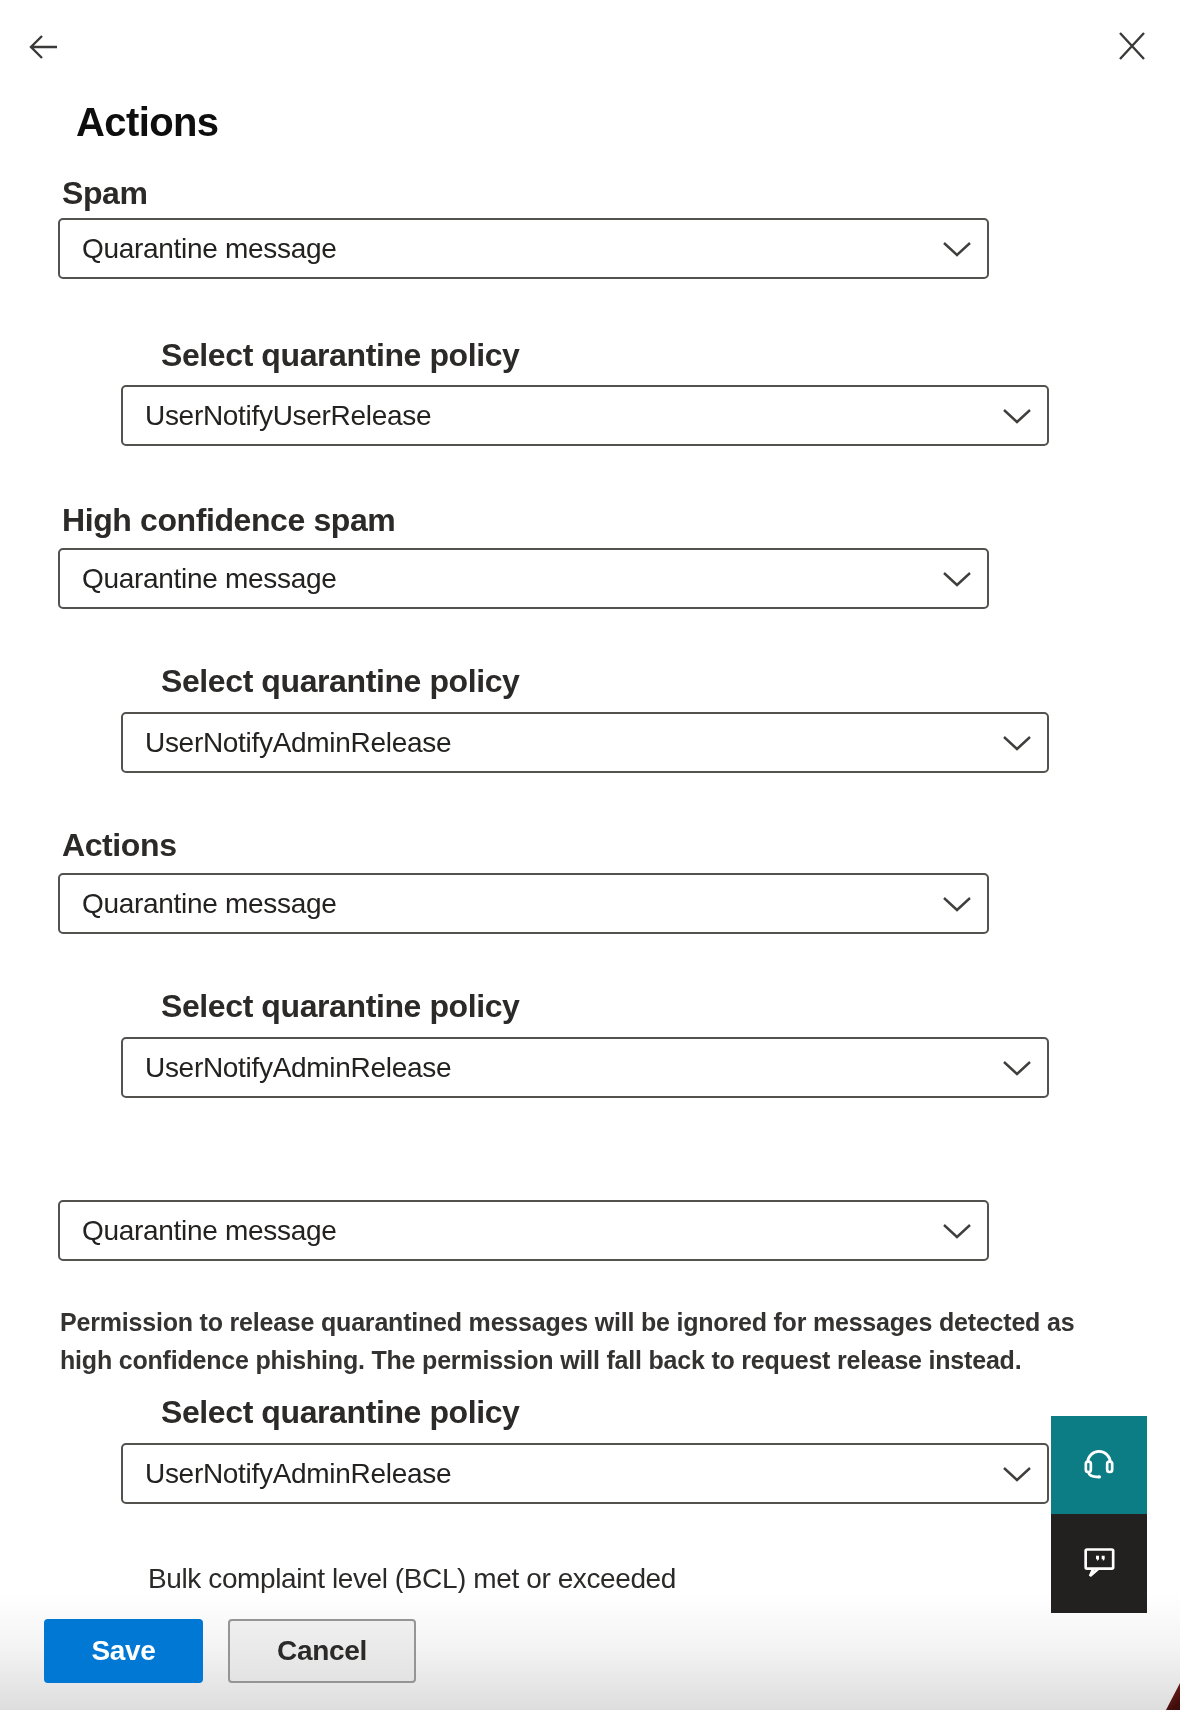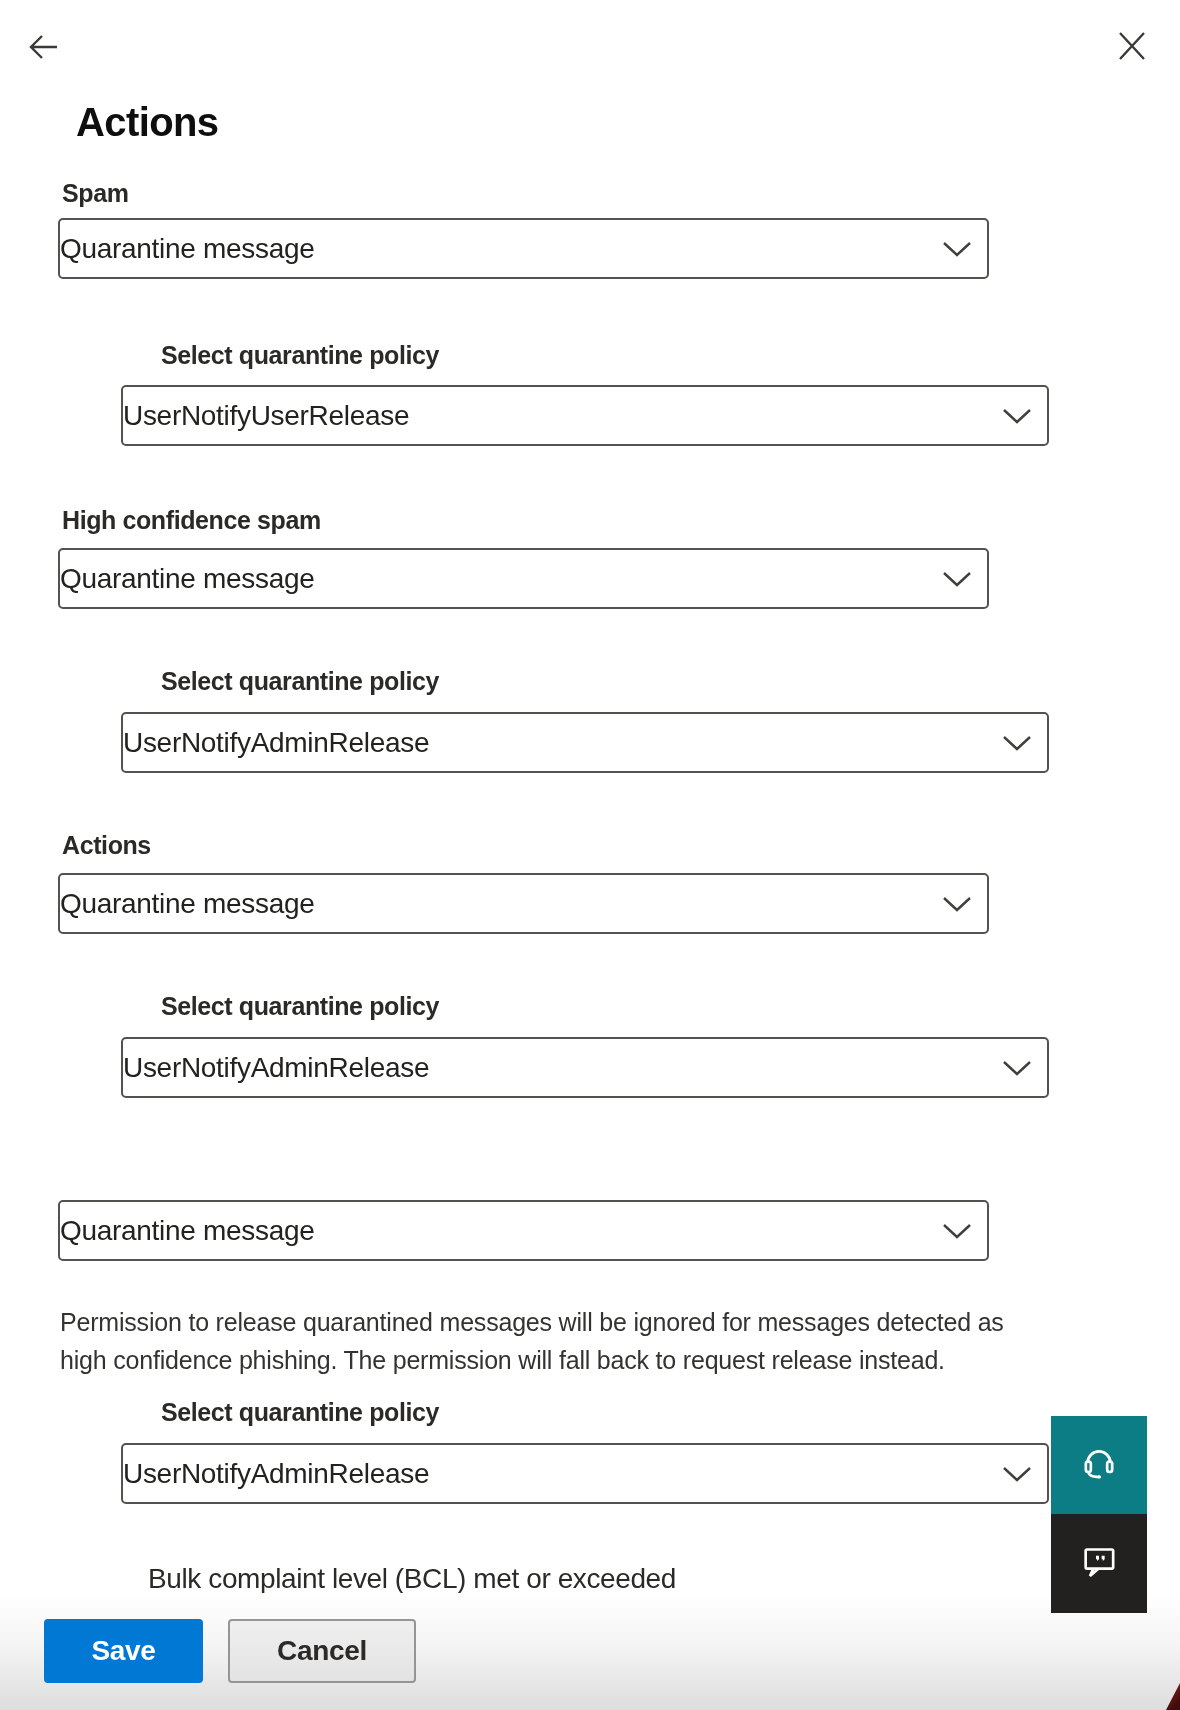--- a/index.html
+++ b/index.html
@@ -6,33 +6,33 @@
   body{font-family:"Liberation Sans","DejaVu Sans",sans-serif;}
   #screen{position:relative;width:1180px;height:1710px;background:#ffffff;overflow:hidden;}
 
   
   .icon-btn{position:absolute;background:none;border:none;padding:0;cursor:pointer;line-height:0;}
   #back-btn{left:24px;top:28px;width:40px;height:38px;}
   #close-btn{left:1114px;top:28px;width:36px;height:36px;}
 
   
   .title{position:absolute;left:76px;top:100px;font-size:40px;font-weight:700;color:#0e0e0e;letter-spacing:-0.6px;line-height:44px;}
-  .label{position:absolute;font-size:25px;font-weight:700;color:#2b2a29;letter-spacing:-0.4px;line-height:30px;white-space:nowrap;}
+  .label{position:absolute;font-size:32px;font-weight:700;color:#2b2a29;letter-spacing:-0.4px;line-height:30px;white-space:nowrap;}
   .label.main{left:62px;}
   .label.sub{left:123px;margin-left:38px;}
 
   
-  .dropdown{position:absolute;height:61px;border:2px solid #54524f;border-radius:5px;background:#ffffff;box-sizing:border-box;display:flex;align-items:center;cursor:pointer;}
+  .dropdown{position:absolute;height:61px;border:2px solid #54524f;border-radius:5px;background:#ffffff;box-sizing:border-box;display:flex;align-items:center;padding-left:22px;cursor:pointer;}
   .dropdown.main-dd{left:58px;width:931px;}
   .dropdown.sub-dd{left:121px;width:928px;align-items:center;}
   .dd-value{font-size:28px;color:#232221;letter-spacing:-0.3px;white-space:nowrap;}
   .chevron{position:absolute;right:16px;top:50%;transform:translateY(-50%);line-height:0;}
 
   
-  .note{position:absolute;left:60px;top:1303px;font-size:25px;line-height:38px;color:#343332;letter-spacing:-0.2px;}
+  .note{position:absolute;left:60px;top:1303px;font-size:25px;line-height:38px;color:#343332;letter-spacing:-0.2px;font-weight:bold;}
   .note span{display:block;white-space:nowrap;}
 
   
   .clip-wrap{position:absolute;left:62px;top:1564px;width:700px;height:29px;overflow:hidden;z-index:1;}
   .clip-wrap .label-inner{font-size:28px;font-weight:400;color:#2b2a29;letter-spacing:-0.4px;line-height:30px;white-space:nowrap;text-align:center;}
 
   
   .footer{position:absolute;left:0;top:1594px;width:1180px;height:116px;background:linear-gradient(180deg,#ffffff 0%,#f4f4f4 45%,#dddddd 100%);z-index:2;padding-left:28px;}
   .btn{position:absolute;top:25px;height:64px;border-radius:4px;font-family:inherit;font-size:28px;font-weight:700;letter-spacing:-0.3px;cursor:pointer;box-sizing:border-box;}
   .btn-save{left:44px;width:159px;background:#0078d4;border:2px solid #0078d4;color:#ffffff;}

